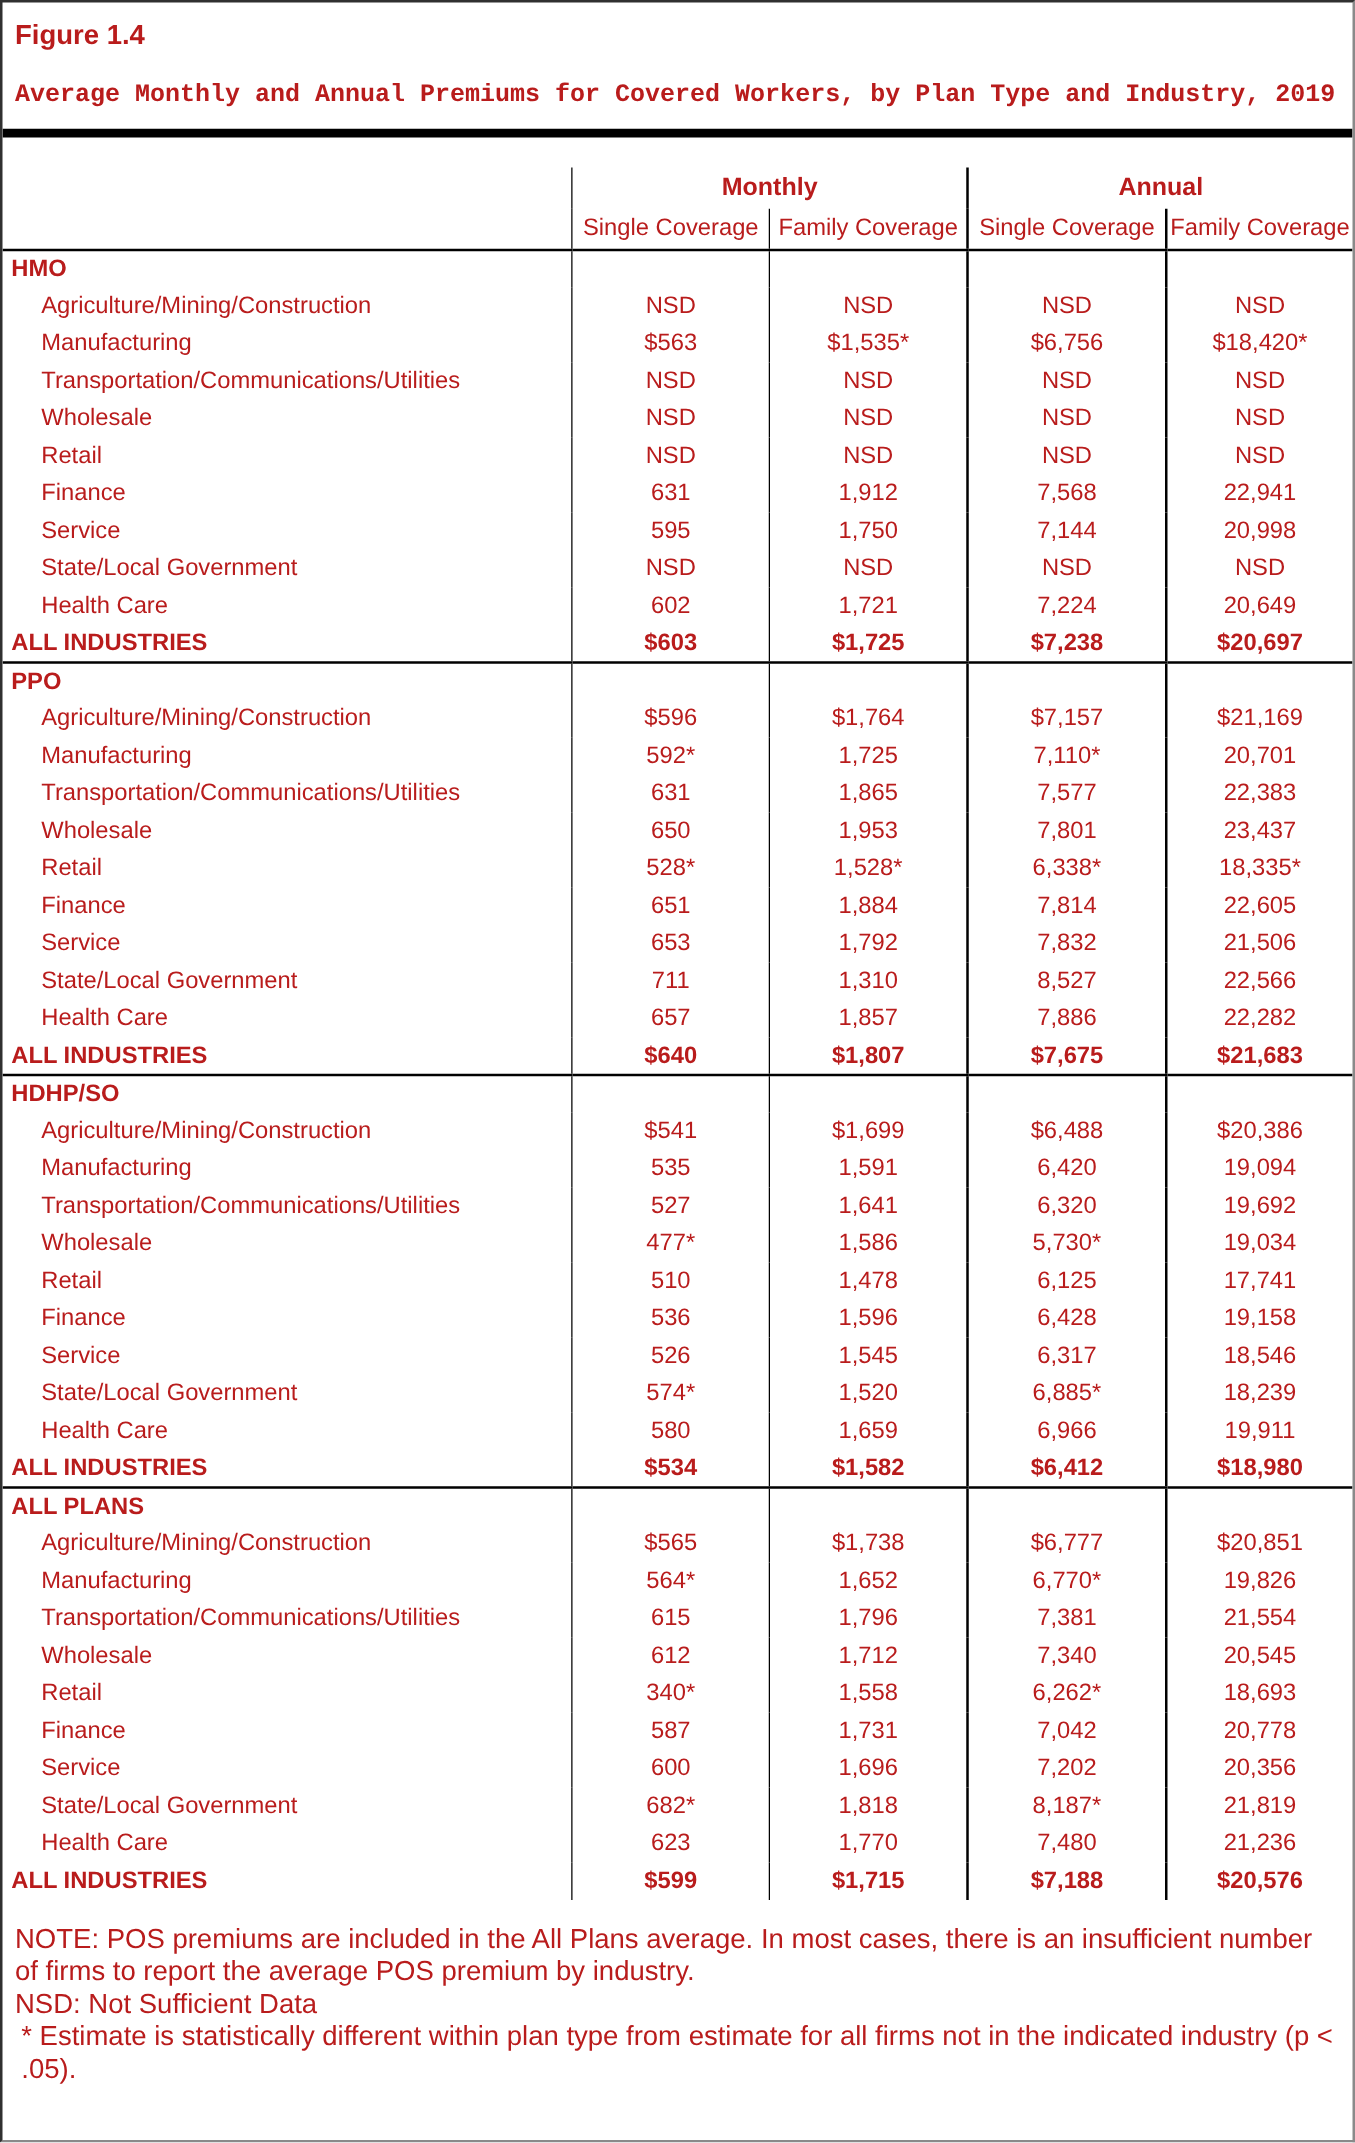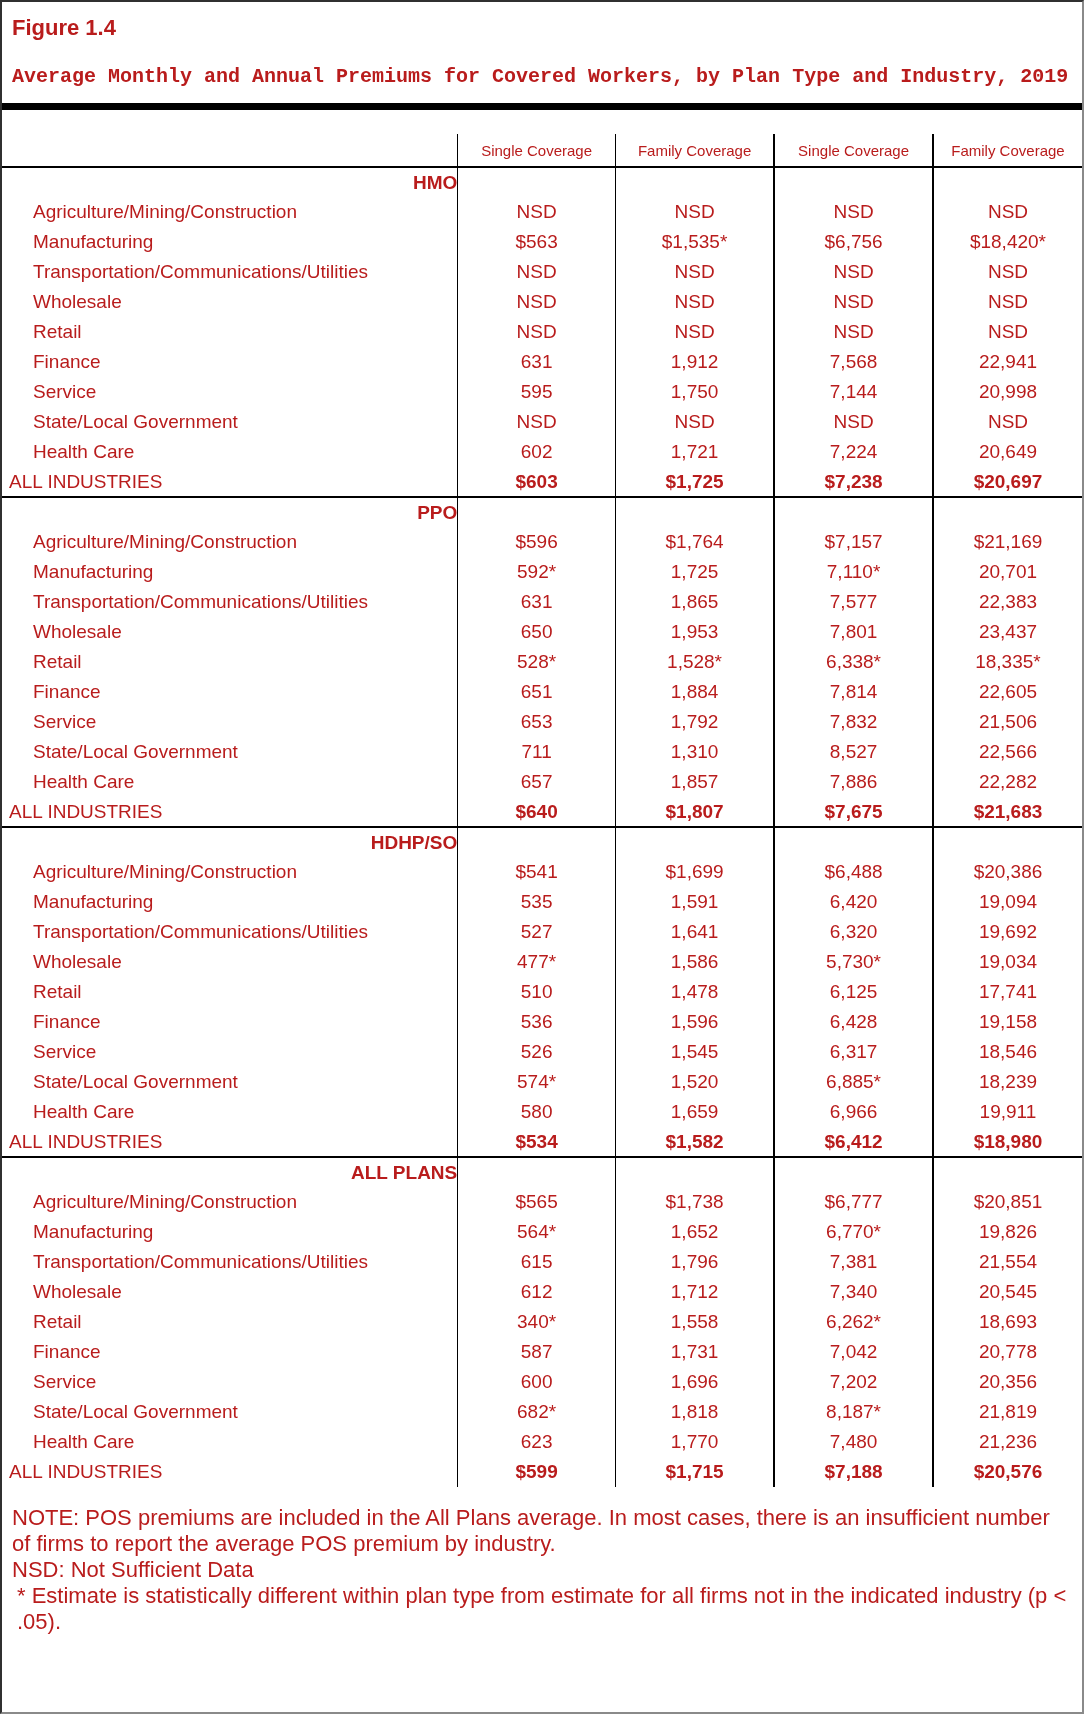--- a/index.html
+++ b/index.html
@@ -31,32 +31,32 @@
   col.c0 { width: 42.2%; }
   col.c1 { width: 14.6%; }
   col.c2 { width: 14.7%; }
   col.c3 { width: 14.7%; }
   col.c4 { width: 13.8%; }
 
   th, td { padding: 0; font-weight: normal; vertical-align: middle; }
   .group-row th, .group-row td { height: 33px; }
   .cov-row th, .cov-row td { height: 33px; }
   .group { font-size: 20px; font-weight: bold; text-align: center; }
-  .cov { font-size: 15px; text-align: center; }
+  .cov { font-size: 19px; text-align: center; }
   thead tr.cov-row th, thead tr.cov-row td { border-bottom: 2px solid #000000; }
 
   .v1 { border-left: 1px solid #000000; }
   .v2 { border-left: 2px solid #000000; }
 
   tbody tr { height: 30px; }
   tbody td { font-size: 19px; }
   td.val { text-align: center; }
-  td.sec-label { font-weight: bold; padding-left: 7px; text-align: right; }
+  td.sec-label { font-weight: bold; padding-left: 7px; }
   td.ind-label { padding-left: 31px; }
-  td.total-label { font-weight: normal; padding-left: 7px; }
+  td.total-label { font-weight: bold; padding-left: 7px; }
   td.bold { font-weight: bold; }
   tr.section-end td { border-bottom: 2px solid #000000; }
 
   .notes { padding: 18px 10px 0 10px; font-size: 22px; line-height: 26px; }
   .notes p { margin: 0; }
   .note-main { max-width: 1058px; }
   .nsd-note { margin-top: 0px; }
   .star-note { margin-top: 42px; padding-left: 5px; }
   .source-note { margin-top: 28px; }
 </style>
@@ -74,20 +74,25 @@
 
   <table class="premiums">
     <colgroup>
       <col class="c0">
         <col class="c1">
         <col class="c2">
         <col class="c3">
         <col class="c4">
     </colgroup>
     <thead>
+      <tr class="group-row">
+        <td></td>
+        <th class="group v1" colspan="2">Monthly</th>
+        <th class="group v2" colspan="2">Annual</th>
+      </tr>
       <tr class="cov-row">
         <td></td>
         <th class="cov v1">Single Coverage</th>
         <th class="cov v1">Family Coverage</th>
         <th class="cov v2">Single Coverage</th>
         <th class="cov v2">Family Coverage</th>
       </tr>
     </thead>
     <tbody id="tbody">
         <tr>

